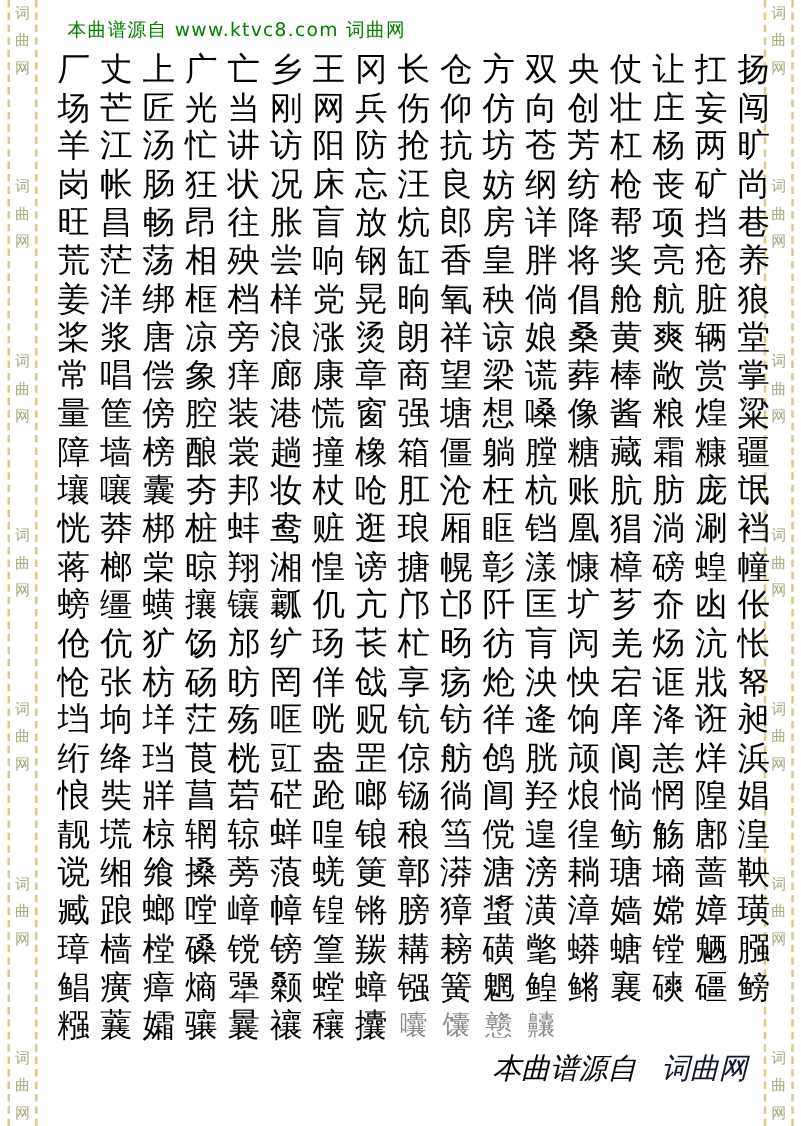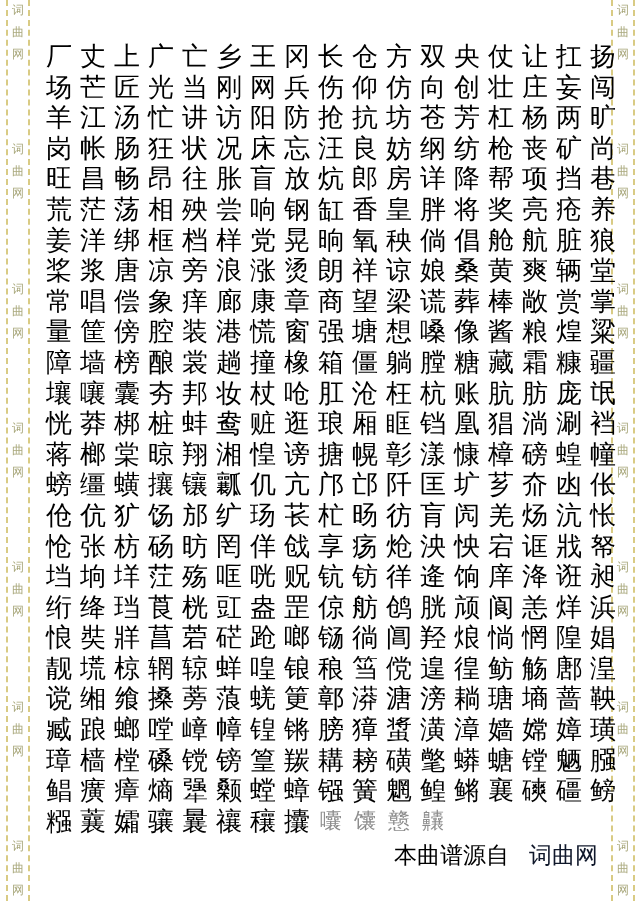--- a/index.html
+++ b/index.html
@@ -30,21 +30,21 @@
   .grid-row { display:flex; height:30.6px; }
   .cell {
     width:34px; text-align:center; font-size:26px; line-height:30.6px;
     color:#000; font-family:"DejaVu Serif", serif;
   }
   .cell.faint { color:#8d8d8d; font-size:22px; }
   
   .footer-credit {
     position:absolute; top:841px; right:43px;
     display:flex; gap:20px; font-size:23px; line-height:28px;
-    font-family:"DejaVu Sans", sans-serif; white-space:nowrap;
+    font-family:"DejaVu Sans", sans-serif; white-space:nowrap;font-style:italic;
   }
   .footer-prefix { color:#000000; }
   .footer-brand { color:#0f172a; }
 </style>
 </head>
 <body>
 
 <div class="page">
 
   <div class="wm-strip left">
@@ -115,20 +115,21 @@
         <span>曲</span>
         <span>网</span>
       </div>
       <div class="wm-group">
         <span>词</span>
         <span>曲</span>
         <span>网</span>
       </div>
     </div>
 
+  <div class="header-credit">本曲谱源自 www.ktvc8.com 词曲网</div>
 
   <div class="grid">
       <div class="grid-row">
         <span class="cell">厂</span>
         <span class="cell">丈</span>
         <span class="cell">上</span>
         <span class="cell">广</span>
         <span class="cell">亡</span>
         <span class="cell">乡</span>
         <span class="cell">王</span>

